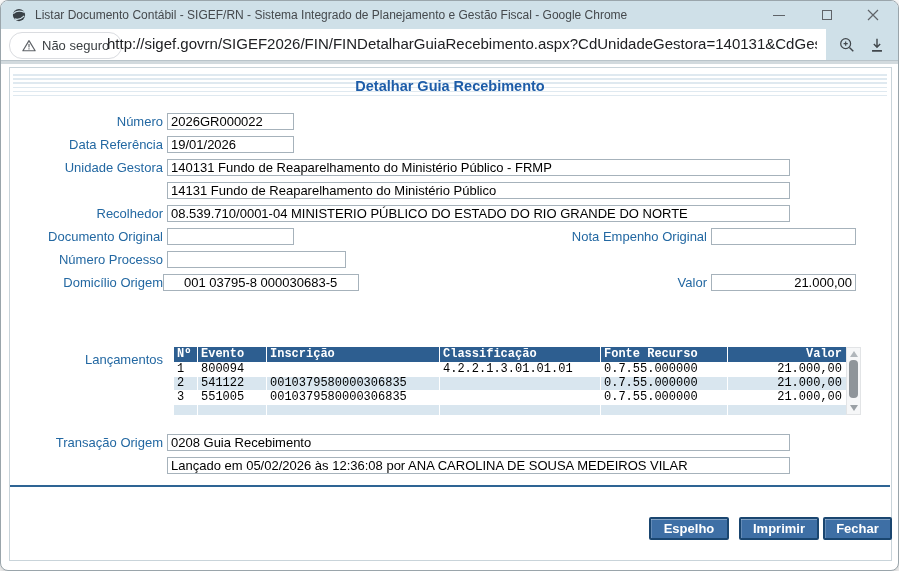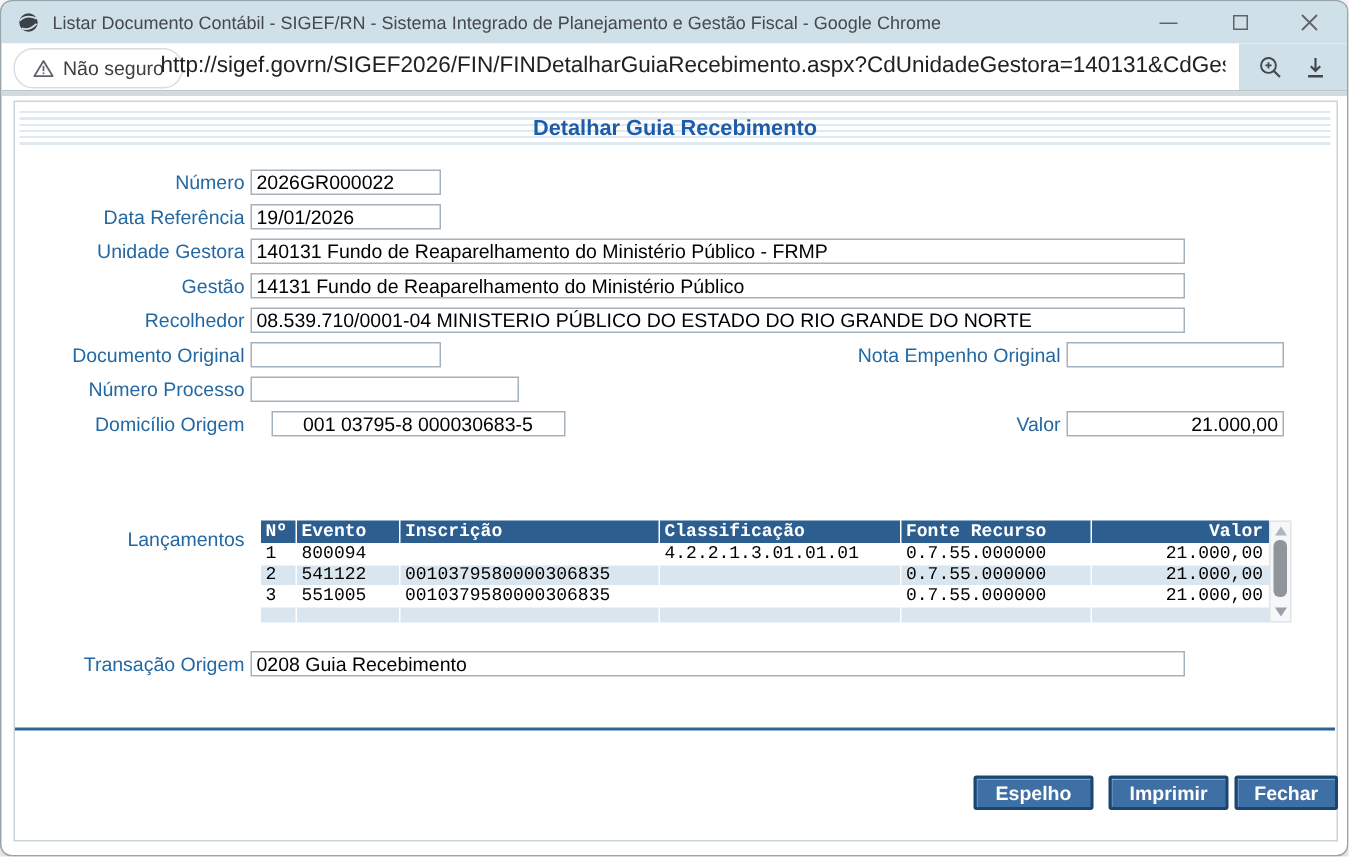--- a/index.html
+++ b/index.html
@@ -113,36 +113,35 @@
 
   <span class="flabel" style="top:113px;">Número</span>
   <input class="fi" style="left: 166px; top: 112px; width: 119px;" readonly="" value="2026GR000022">
 
   <span class="flabel" style="top:136px;">Data Referência</span>
   <input class="fi" style="left: 166px; top: 135px; width: 119px;" readonly="" value="19/01/2026">
 
   <span class="flabel" style="top:159px;">Unidade Gestora</span>
   <input class="fi" style="left: 166px; top: 158px; width: 615px;" readonly="" value="140131 Fundo de Reaparelhamento do Ministério Público - FRMP">
 
-  <span class="flabel" style="top:182px;">Gestão</span>
   <input class="fi" style="left: 166px; top: 181px; width: 615px;" readonly="" value="14131 Fundo de Reaparelhamento do Ministério Público">
 
   <span class="flabel" style="top:205px;">Recolhedor</span>
   <input class="fi" style="left: 166px; top: 204px; width: 615px;" readonly="" value="08.539.710/0001-04 MINISTERIO PÚBLICO DO ESTADO DO RIO GRANDE DO NORTE">
 
   <span class="flabel" style="top:228px;">Documento Original</span>
   <input class="fi" style="left: 166px; top: 227px; width: 119px;" readonly="" value="">
   <span class="flabel-r" style="left:520px;top:228px;width:186px;">Nota Empenho Original</span>
   <input class="fi" style="left: 710px; top: 227px; width: 137px;" readonly="" value="">
 
   <span class="flabel" style="top:251px;">Número Processo</span>
   <input class="fi" style="left: 166px; top: 250px; width: 171px;" readonly="" value="">
 
   <span class="flabel" style="top:274px;">Domicílio Origem</span>
-  <input class="fi" style="left: 180px; top: 273px; width: 171px; padding-left: 20px;" readonly="" value="001 03795-8 000030683-5">
+  <input class="fi" style="left: 162px; top: 273px; width: 171px; padding-left: 20px;" readonly="" value="001 03795-8 000030683-5">
   <span class="flabel-r" style="left:560px;top:274px;width:146px;">Valor</span>
   <input class="fi right" style="left: 710px; top: 273px; width: 137px;" readonly="" value="21.000,00">
 
 
   <span class="flabel" style="top:351px;">Lançamentos</span>
   <div class="ltable">
     <div class="th">Nº</div>
     <div class="th">Evento</div>
     <div class="th">Inscrição</div>
     <div class="th">Classificação</div>
@@ -180,20 +179,21 @@
 
   <div class="vscroll">
     <div class="sb-up"></div>
     <div class="sb-thumb"></div>
     <div class="sb-down"></div>
   </div>
 
   <span class="flabel" style="top:434px;">Transação Origem</span>
   <input class="fi" style="left: 166px; top: 433px; width: 615px;" readonly="" value="0208 Guia Recebimento">
 
+  <input class="fi" style="left: 166px; top: 456px; width: 615px;" readonly="" value="Lançado em 05/02/2026 às 12:36:08 por ANA CAROLINA DE SOUSA MEDEIROS VILAR">
 
   <div class="blueline"></div>
 
   <button class="btn" style="left:648px;width:80px;">Espelho</button>
   <button class="btn" style="left:738px;width:80px;">Imprimir</button>
   <button class="btn" style="left:822px;width:69px;">Fechar</button>
 
 </div>
 
 </body></html>

